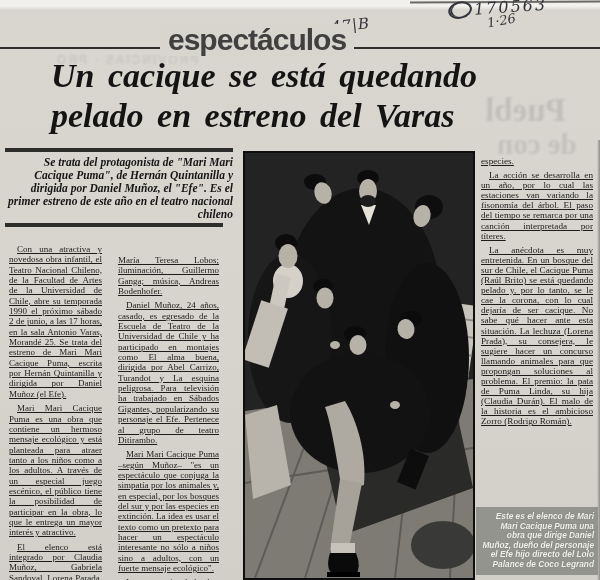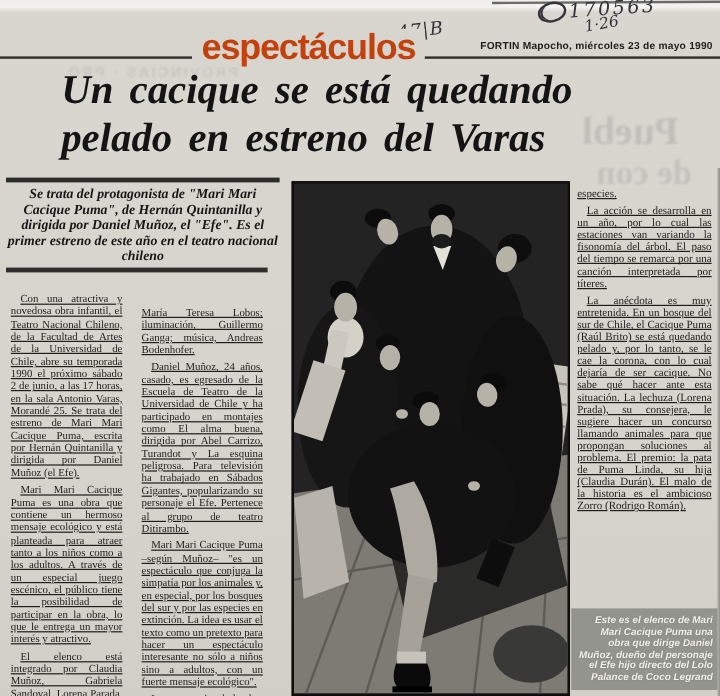--- a/index.html
+++ b/index.html
@@ -24,29 +24,29 @@
   .ghost{position:absolute;transform:scaleX(-1);filter:blur(1px);color:#3c3c44;font-weight:bold;pointer-events:none;}
   .ghost1{left:485px;top:92px;font-size:33px;font-family:"Liberation Serif",serif;opacity:.14;}
   .ghost2{left:497px;top:128px;font-size:29px;font-family:"Liberation Serif",serif;opacity:.12;}
   .ghost3{left:55px;top:53px;font-size:12px;font-family:"Liberation Sans",sans-serif;opacity:.10;letter-spacing:2px;}
   
   .paper-date{position:absolute;right:6px;top:33px;font-family:"Liberation Sans",sans-serif;font-weight:bold;font-size:8.5px;color:#1c1c1c;letter-spacing:.2px;}
   .section-rule{position:absolute;left:0;top:47px;width:600px;height:2px;background:#2e2e2c;}
   .section-label{
     position:absolute;left:160px;top:24px;padding:0 8px;
     font-family:"Liberation Sans",sans-serif;font-weight:bold;font-size:30px;
-    letter-spacing:-1px;color:#c2410c;background:#d8d5cf;line-height:32px;
+    letter-spacing:-1px;color:#404040;background:#d8d5cf;line-height:32px;
   }
   
   .headline{position:absolute;left:4px;top:56px;width:560px;font-weight:bold;font-style:italic;font-size:34px;line-height:40px;color:#141414;word-spacing:5px;letter-spacing:0px;margin-left:47px;}
   
   .lead-wrap{position:absolute;left:5px;top:148px;width:228px;}
   .bar{height:4px;background:#2d2d2b;}
   .bar.bottom{width:218px;margin-top:2px;}
-  .lead-text{font-weight:bold;font-style:italic;font-size:11.5px;line-height:13px;text-align:center;margin:4px 0 2px 0;color:#161616;}
+  .lead-text{font-weight:bold;font-style:italic;font-size:11.5px;line-height:13px;text-align:right;margin:4px 0 2px 0;color:#161616;}
   
   .col{position:absolute;font-size:9px;line-height:10.35px;text-align:justify;color:#1d1d1b;}
   .col p{margin:4px;text-indent:8px;text-decoration:underline;}
   .col p.noindent{text-indent:0;}
   #col1{left:5px;top:240px;width:101px;}
   #col2{left:114px;top:251px;width:109px;}
   #col3{left:477px;top:152px;width:120px;font-size:9.2px;line-height:10.1px;}
   
   .photo{position:absolute;left:243px;top:151px;width:228px;height:425px;border:2px solid #0e0e0e;background:#222;box-sizing:content-box;}
   .photo svg{display:block;}
@@ -70,21 +70,20 @@
     <span class="scribble"></span>
     <span>170563</span>
   </div>
   <div class="handwriting hw-note">1·26</div>
   <div class="handwriting hw-mark">47|B</div>
 
   <div class="ghost ghost1">Puebl</div>
   <div class="ghost ghost2">de con</div>
   <div class="ghost ghost3">PROVINCIAS · PRO</div>
 
-  <div class="paper-date">FORTIN Mapocho, miércoles 23 de mayo 1990</div>
   <div class="section-rule"></div>
   <div class="section-label">espectáculos</div>
 
   <div class="headline">
     <div>Un cacique se está quedando</div>
     <div>pelado en estreno del Varas</div>
   </div>
 
   <div class="lead-wrap">
     <div class="bar"></div>

